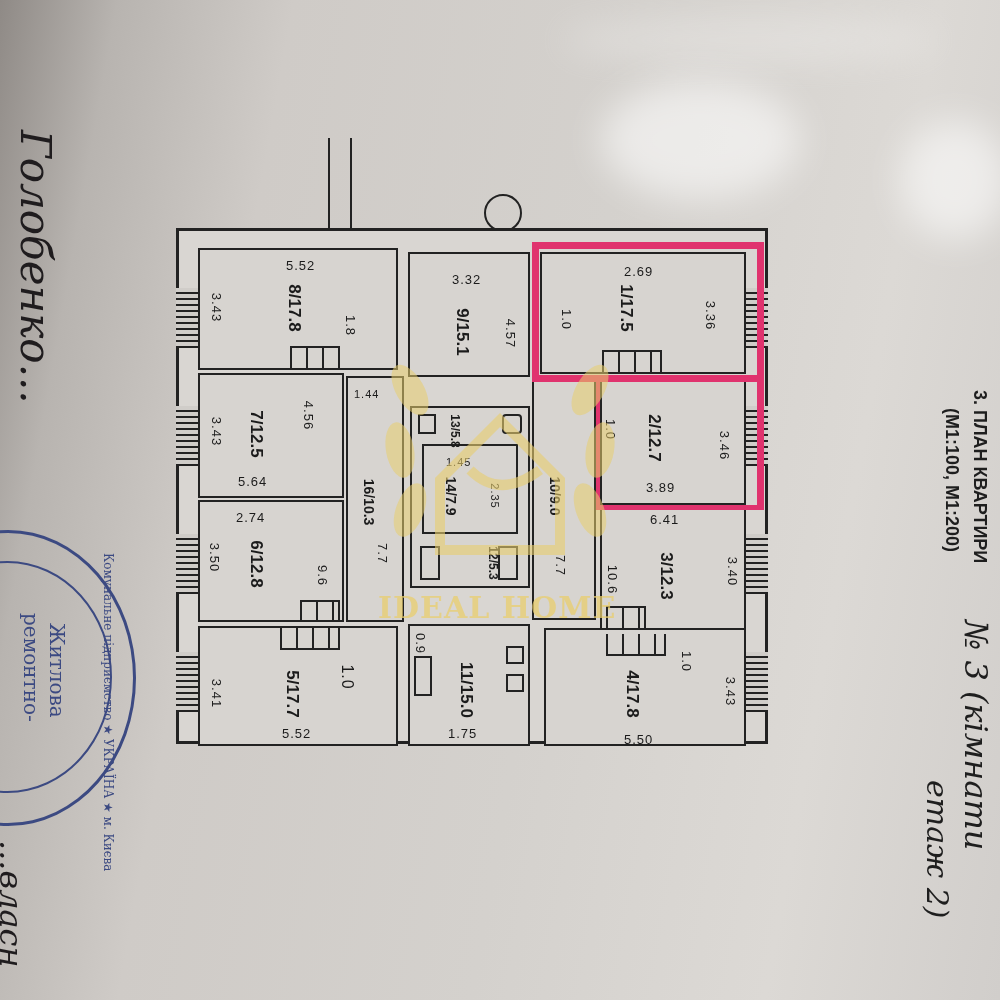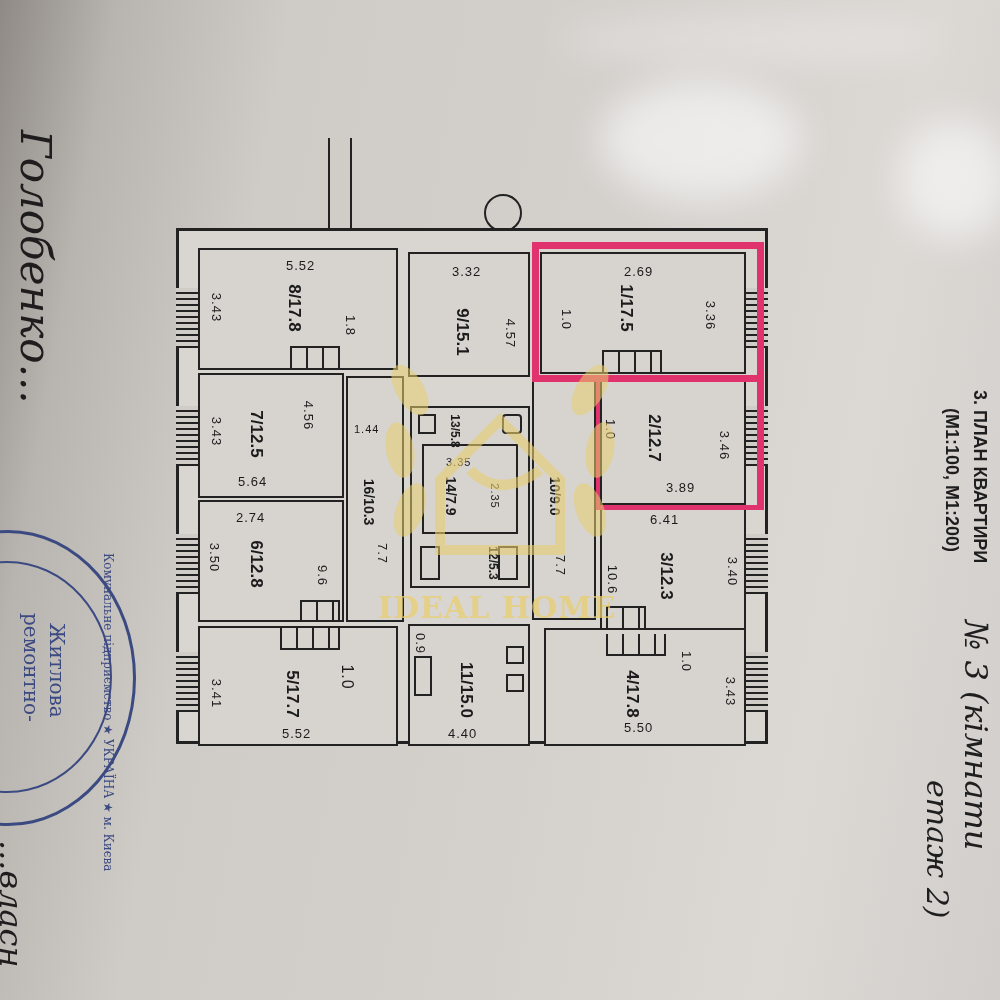--- a/index.html
+++ b/index.html
@@ -100,71 +100,71 @@
     <div class="fixture" style="left:10px;top:36px;width:96px;height:90px;"></div>
     <div class="fixture" style="left:8px;top:138px;width:20px;height:34px;"></div>
     <div class="fixture" style="left:86px;top:138px;width:20px;height:34px;"></div>
   </div>
 
   <div class="dim" style="left:110px;top:30px;">5.52</div>
   <div class="dim rot" style="left:26px;top:72px;">3.43</div>
   <div class="area" style="left:94px;top:70px;">8/17.8</div>
   <div class="dim rot" style="left:164px;top:90px;">1.8</div>
 
-  <div class="dim" style="left:276px;top:36px;">3.32</div>
+  <div class="dim" style="left:276px;top:44px;">3.32</div>
   <div class="area" style="left:262px;top:94px;">9/15.1</div>
   <div class="dim rot" style="left:320px;top:98px;">4.57</div>
 
   <div class="dim" style="left:448px;top:36px;">2.69</div>
   <div class="area" style="left:426px;top:70px;">1/17.5</div>
   <div class="dim rot" style="left:520px;top:80px;">3.36</div>
   <div class="dim rot" style="left:380px;top:84px;">1.0</div>
 
   <div class="dim rot" style="left:26px;top:196px;">3.43</div>
   <div class="area" style="left:56px;top:196px;">7/12.5</div>
   <div class="dim" style="left:62px;top:246px;">5.64</div>
   <div class="dim rot" style="left:118px;top:180px;">4.56</div>
-  <div class="dim" style="left:178px;top:160px;font-size:11px;margin-top:35px;">1.44</div>
+  <div class="dim" style="left:178px;top:160px;font-size:11px;">1.44</div>
 
   <div class="area" style="left:454px;top:200px;">2/12.7</div>
   <div class="dim rot" style="left:534px;top:210px;">3.46</div>
-  <div class="dim" style="left:470px;top:252px;margin-left:20px;">3.89</div>
+  <div class="dim" style="left:470px;top:252px;">3.89</div>
   <div class="dim rot" style="left:424px;top:194px;">1.0</div>
 
   <div class="dim" style="left:60px;top:282px;">2.74</div>
   <div class="dim rot" style="left:24px;top:322px;">3.50</div>
   <div class="area" style="left:56px;top:326px;">6/12.8</div>
   <div class="dim rot" style="left:136px;top:340px;">9.6</div>
 
   <div class="dim" style="left:474px;top:284px;">6.41</div>
   <div class="area" style="left:466px;top:338px;">3/12.3</div>
   <div class="dim rot" style="left:542px;top:336px;">3.40</div>
   <div class="dim rot" style="left:422px;top:344px;">10.6</div>
 
   <div class="dim rot" style="left:26px;top:458px;">3.41</div>
   <div class="area" style="left:92px;top:456px;">5/17.7</div>
   <div class="dim rot" style="left:158px;top:440px;font-size:16px;">1.0</div>
   <div class="dim" style="left:106px;top:498px;">5.52</div>
 
   <div class="area" style="left:262px;top:452px;">11/15.0</div>
   <div class="dim rot" style="left:234px;top:408px;">0.9</div>
-  <div class="dim" style="left:272px;top:498px;">4.40</div>
+  <div class="dim" style="left:272px;top:498px;">1.75</div>
 
   <div class="dim rot" style="left:500px;top:426px;">1.0</div>
   <div class="area" style="left:432px;top:456px;">4/17.8</div>
   <div class="dim rot" style="left:540px;top:456px;">3.43</div>
-  <div class="dim" style="left:448px;top:492px;">5.50</div>
+  <div class="dim" style="left:448px;top:504px;">5.50</div>
 
   <div class="area" style="left:170px;top:266px;font-size:14px;">16/10.3</div>
   <div class="dim rot" style="left:196px;top:318px;">7.7</div>
   <div class="area" style="left:360px;top:260px;font-size:14px;">10/9.0</div>
   <div class="dim rot" style="left:374px;top:330px;">7.7</div>
 
   <div class="area" style="left:256px;top:260px;font-size:14px;">14/7.9</div>
-  <div class="dim" style="left:270px;top:228px;font-size:11px;">3.35</div>
+  <div class="dim" style="left:270px;top:228px;font-size:11px;">1.45</div>
   <div class="dim rot" style="left:306px;top:262px;font-size:11px;">2.35</div>
   <div class="area" style="left:262px;top:196px;font-size:12px;">13/5.8</div>
   <div class="area" style="left:300px;top:328px;font-size:12px;">12/5.3</div>
 
   <div class="highlight" style="left:356px;top:14px;width:232px;height:140px;border-color:#e0336e;"></div>
   <div class="highlight" style="left:420px;top:148px;width:168px;height:134px;border-color:#e0336e;border-top-width:4px;border-left-width:4px;border-bottom-width:5px;"></div>
 </div>
 
 <svg class="wm-logo" viewBox="0 0 260 230">
   <g fill="rgba(232,205,110,0.55)">

